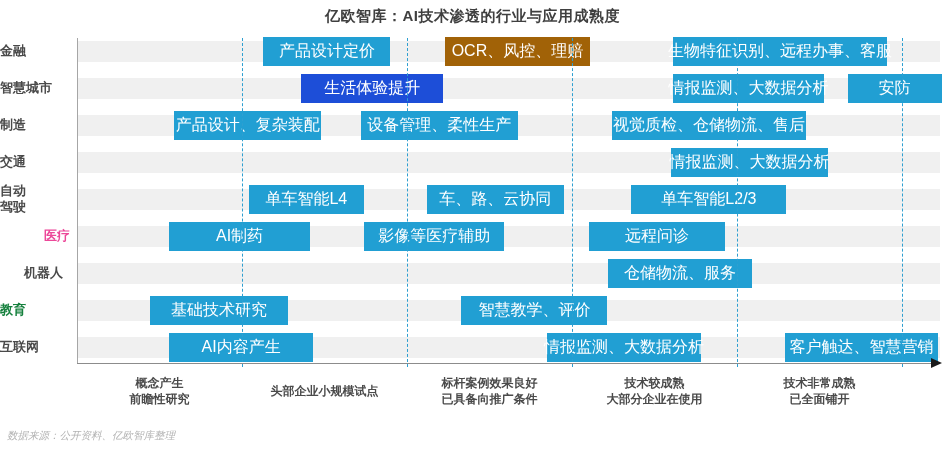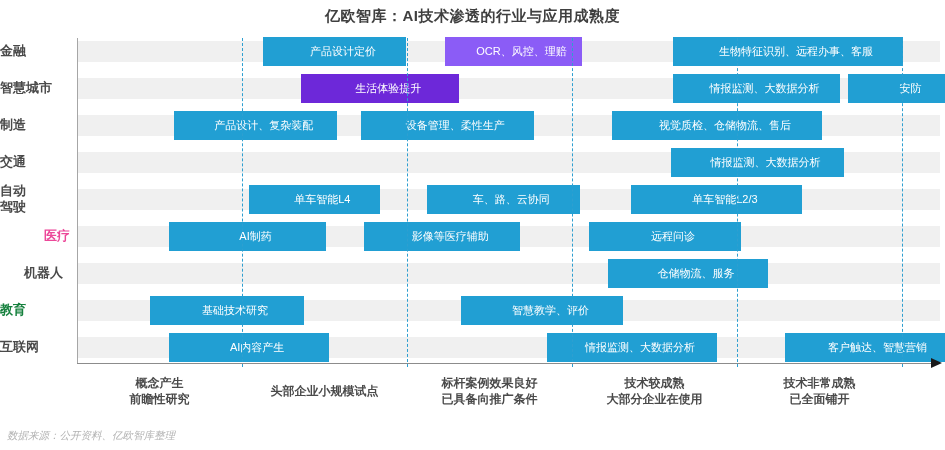--- a/index.html
+++ b/index.html
@@ -5,46 +5,46 @@
   html,body{margin:0;padding:0;background:#ffffff;}
   #canvas{position:relative;width:945px;height:450px;background:#ffffff;
           font-family:"Liberation Sans","DejaVu Sans",sans-serif;overflow:hidden;border-radius:16px;}
   .title{position:absolute;top:7px;left:0;width:100%;text-align:center;
          font-size:15px;font-weight:bold;color:#3f3f3f;letter-spacing:0.5px;}
   #plot{position:absolute;left:0;top:0;width:945px;height:450px;}
   .band{position:absolute;height:21px;background:#f0f0f0;}
   .rowlabel{position:absolute;left:0;width:76px;text-align:left;font-size:13px;
             font-weight:bold;color:#4a4a4a;white-space:pre-line;line-height:16px;
             transform:translateY(-50%);}
-  .bar{position:absolute;height:29px;background:#219fd3;color:#ffffff;font-size:11px;
-       display:flex;align-items:center;justify-content:center;white-space:nowrap;padding-left:16px;}
+  .bar{position:absolute;height:29px;background:#219fd3;color:#ffffff;font-size:16px;
+       display:flex;align-items:center;justify-content:center;white-space:nowrap;}
   .gridline{position:absolute;width:0;border-left:1px dashed #2e9fd0;}
   .yaxis{position:absolute;width:1px;background:#a6a6a6;}
   .xaxis{position:absolute;height:1px;background:#8c8c8c;}
   .xarrow{position:absolute;width:0;height:0;border-left:11px solid #1a1a1a;
           border-top:5px solid transparent;border-bottom:5px solid transparent;}
   .stagelabel{position:absolute;height:34px;display:flex;align-items:center;justify-content:center;
               text-align:center;font-size:12px;font-weight:bold;color:#4a4a4a;
               white-space:pre-line;line-height:16px;}
   .footer{position:absolute;left:7px;bottom:7px;font-style:italic;font-size:10.5px;color:#b3b3b3;}
 </style>
 </head>
 <body>
 
 <div id="canvas">
   <div class="title">亿欧智库：AI技术渗透的行业与应用成熟度</div>
   <div id="plot">
       <div class="band" style="left: 78px; top: 40.5px; width: 862px; background: rgb(240, 240, 240);"></div>
       <div class="rowlabel" style="top: 51px; color: rgb(74, 74, 74);">金融</div>
       <div class="bar" style="left: 263.45px; width: 127.05px; top: 36.5px; background: rgb(33, 159, 211); color: rgb(255, 255, 255);">产品设计定价</div>
-      <div class="bar" style="left: 444.95px; width: 121px; top: 36.5px; background: #8b5cf6; color: rgb(255, 255, 255);">OCR、风控、理赔</div>
+      <div class="bar" style="left: 444.95px; width: 145px; top: 36.5px; background: #a16207; color: rgb(255, 255, 255);">OCR、风控、理赔</div>
       <div class="bar" style="left: 672.65px; width: 214.5px; top: 36.5px; background: rgb(33, 159, 211); color: rgb(255, 255, 255);">生物特征识别、远程办事、客服</div>
       <div class="band" style="left: 78px; top: 77.5px; width: 862px; background: rgb(240, 240, 240);"></div>
       <div class="rowlabel" style="top: 88px; color: rgb(74, 74, 74);">智慧城市</div>
-      <div class="bar" style="left: 301.4px; width: 141.9px; top: 73.5px; background: #6d28d9; color: rgb(255, 255, 255);">生活体验提升</div>
+      <div class="bar" style="left: 301.4px; width: 141.9px; top: 73.5px; background: #1d4ed8; color: rgb(255, 255, 255);">生活体验提升</div>
       <div class="bar" style="left: 672.65px; width: 151.8px; top: 73.5px; background: rgb(33, 159, 211); color: rgb(255, 255, 255);">情报监测、大数据分析</div>
       <div class="bar" style="left: 847.55px; width: 94.05px; top: 73.5px; background: rgb(33, 159, 211); color: rgb(255, 255, 255);">安防</div>
       <div class="band" style="left: 78px; top: 114.5px; width: 862px; background: rgb(240, 240, 240);"></div>
       <div class="rowlabel" style="top: 125px; color: rgb(74, 74, 74);">制造</div>
       <div class="bar" style="left: 174.35px; width: 146.85px; top: 110.5px; background: rgb(33, 159, 211); color: rgb(255, 255, 255);">产品设计、复杂装配</div>
       <div class="bar" style="left: 360.8px; width: 156.75px; top: 110.5px; background: rgb(33, 159, 211); color: rgb(255, 255, 255);">设备管理、柔性生产</div>
       <div class="bar" style="left: 611.6px; width: 194.7px; top: 110.5px; background: rgb(33, 159, 211); color: rgb(255, 255, 255);">视觉质检、仓储物流、售后</div>
       <div class="band" style="left: 78px; top: 151.5px; width: 862px; background: rgb(240, 240, 240);"></div>
       <div class="rowlabel" style="top: 162px; color: rgb(74, 74, 74);">交通</div>
       <div class="bar" style="left: 671px; width: 156.75px; top: 147.5px; background: rgb(33, 159, 211); color: rgb(255, 255, 255);">情报监测、大数据分析</div>

